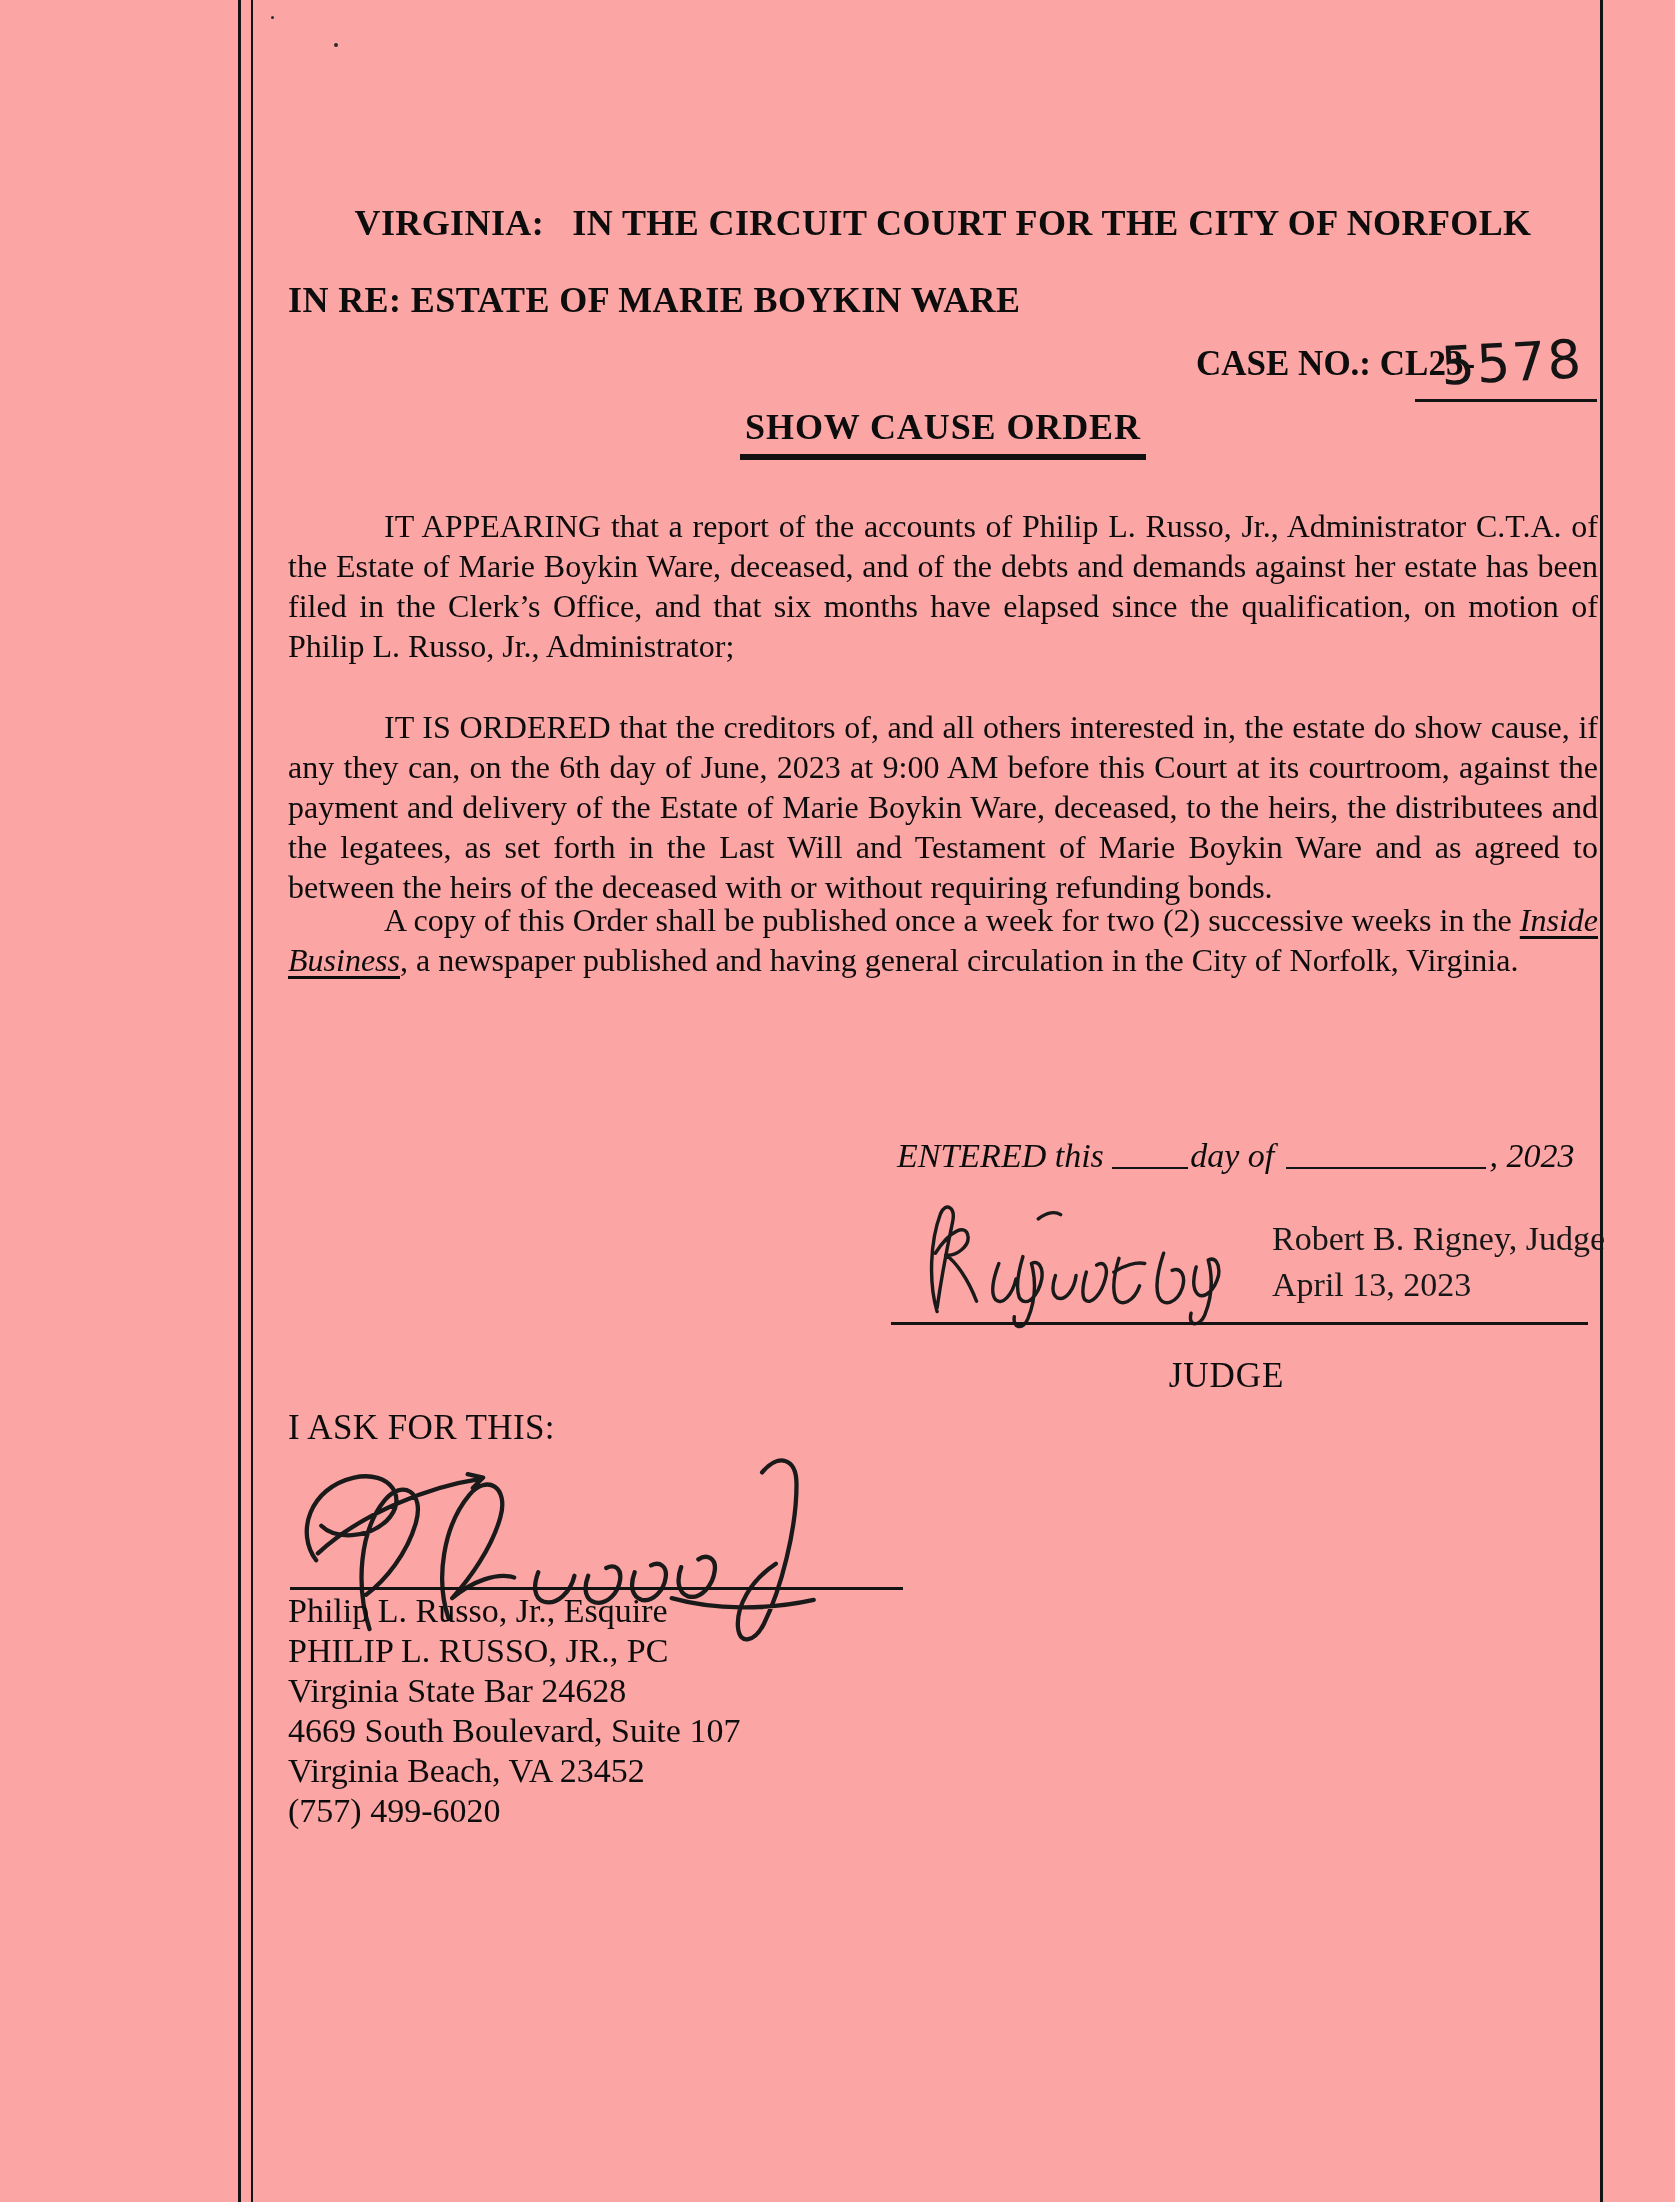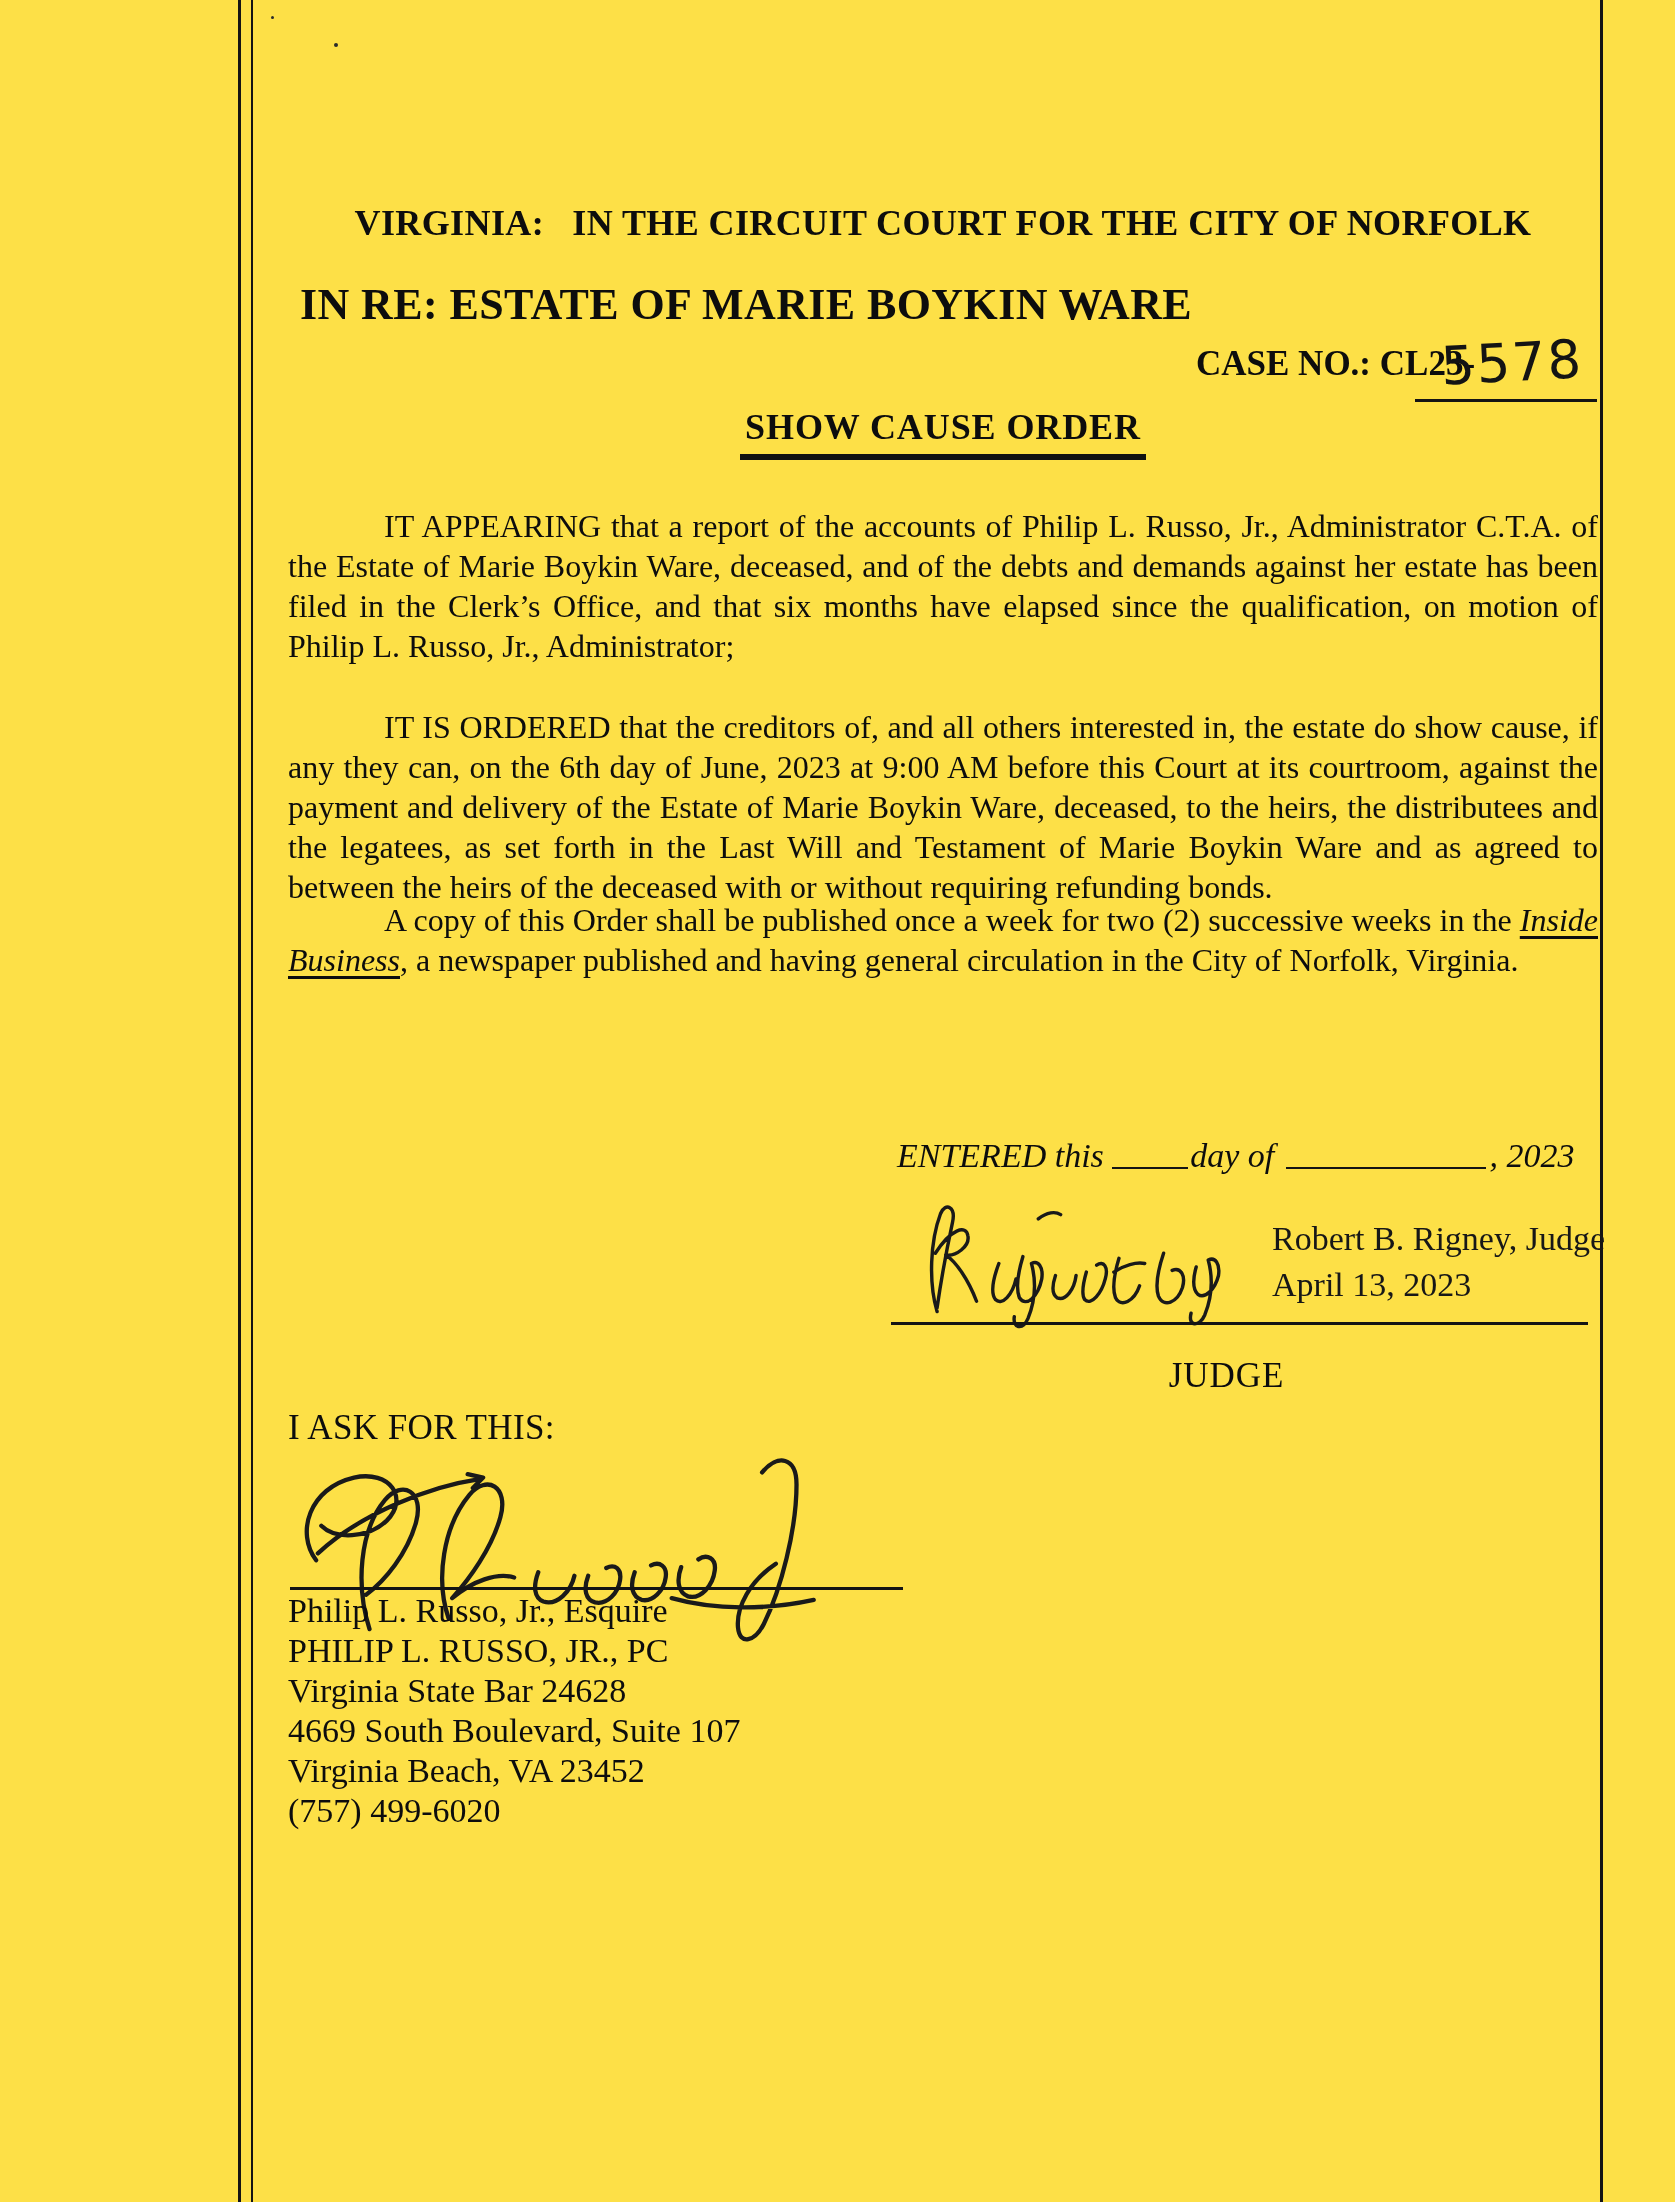--- a/index.html
+++ b/index.html
@@ -1,35 +1,35 @@
 <!DOCTYPE html>
 <html style="font-size:13.8px"><head>
 <meta charset="utf-8">
 <style>
   html,body{margin:0;padding:0;}
   body{
     width:1675px;height:2203px;background:#ffffff;
     font-family:"Liberation Serif","DejaVu Serif",serif;color:#0d0d0d;
   }
-  .page{position:relative;width:1675px;height:2203px;background:#fde047;overflow:hidden;}
+  .page{position:relative;width:1675px;height:2203px;background:#fca5a5;overflow:hidden;}
 
   
   .vrule{position:absolute;top:0;height:2203px;background:#141414;}
   .rule-left-outer{left:238px;width:2.6px;}
   .rule-left-inner{left:251px;width:1.7px;}
   .rule-right{left:1600px;width:2.6px;}
 
   .speck{position:absolute;background:#2a2a2a;border-radius:50%;}
 
   
   .court-header{
     position:absolute;left:288px;top:202px;width:1310px;
     font-size:36px;font-weight:bold;text-align:center;white-space:pre;letter-spacing:0.4px;
   }
-  .in-re{position:absolute;left:300px;top:279px;font-size:44px;font-weight:bold;letter-spacing:0.4px;}
+  .in-re{position:absolute;left:288px;top:279px;font-size:36px;font-weight:bold;letter-spacing:0.4px;}
   .case-line{position:absolute;left:1196px;top:344px;font-size:35px;font-weight:bold;white-space:pre;}
   .case-handwritten{
     position:absolute;left:1441px;top:332px;
     font-family:"DejaVu Sans",sans-serif;font-size:53px;font-weight:normal;
     transform:rotate(-3deg);letter-spacing:1.7px;color:#141414;
   }
   .case-underline{position:absolute;left:1415px;top:399px;width:182px;height:3.4px;background:#141414;}
 
   .order-title-wrap{position:absolute;left:288px;top:406px;width:1310px;text-align:center;}
   .order-title{

